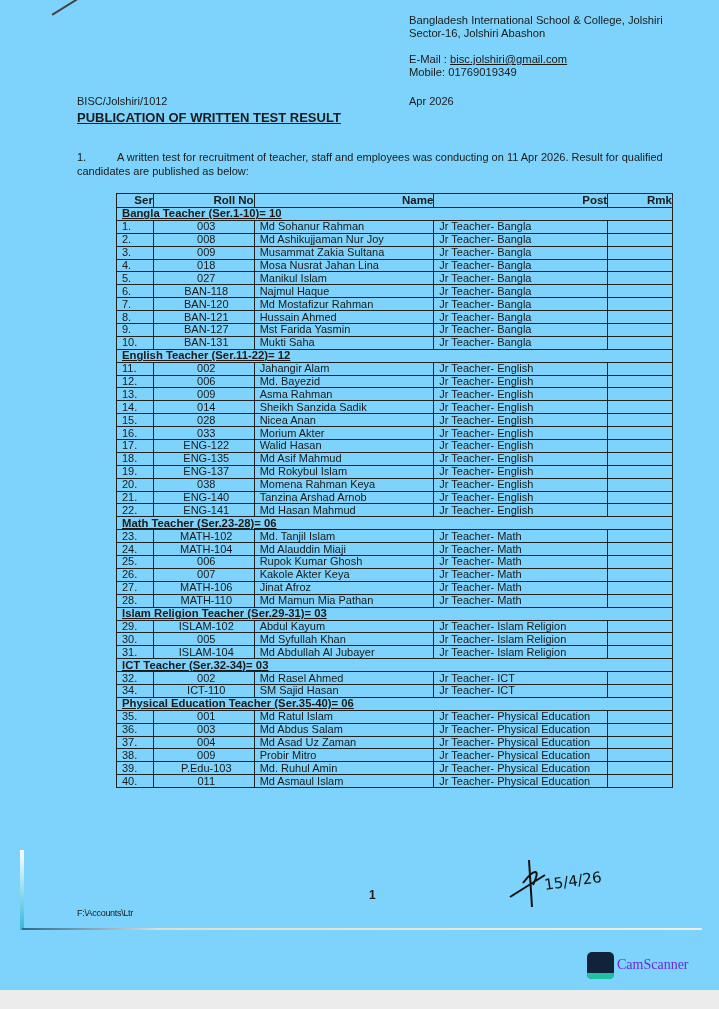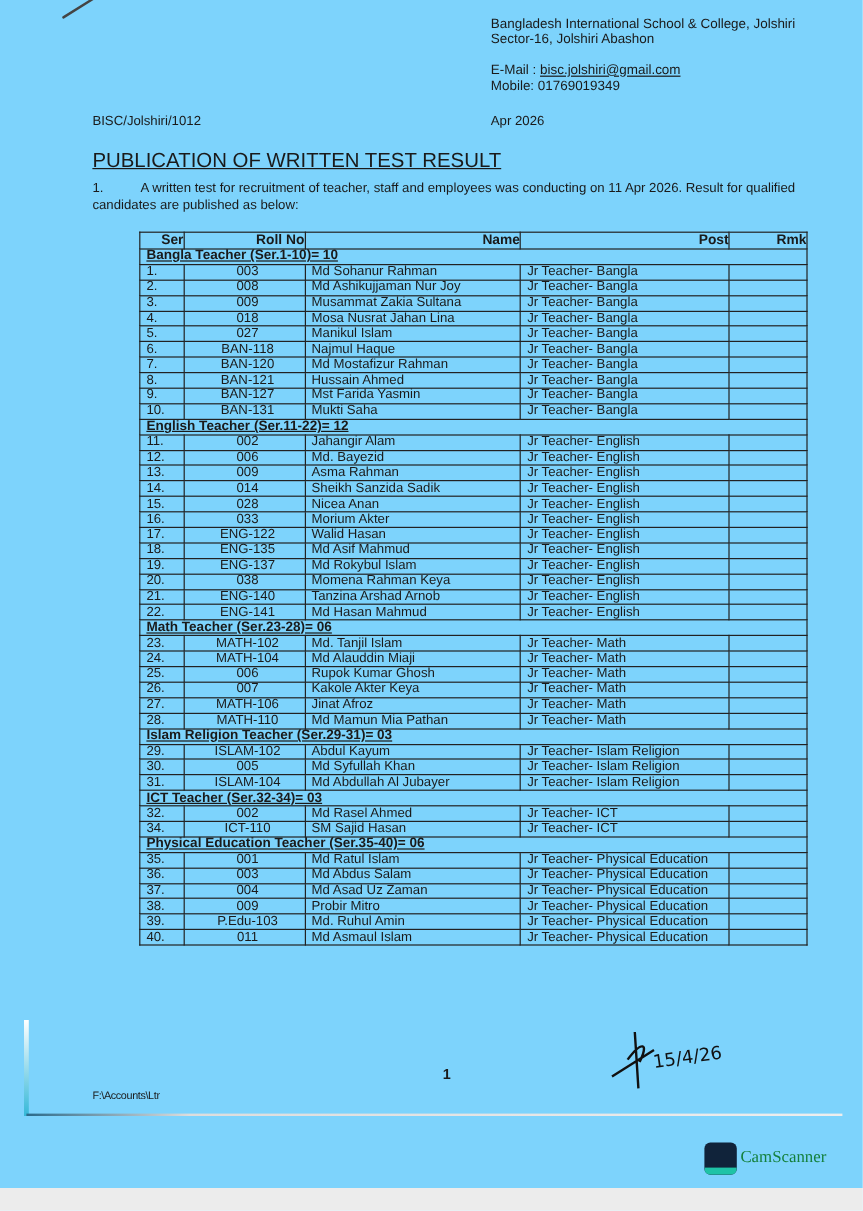--- a/index.html
+++ b/index.html
@@ -6,37 +6,37 @@
   body{width:719px;height:1009px;background:#fff;position:relative;overflow:hidden;font-family:"Liberation Sans",sans-serif;color:#1a1a1a;}
   .page{position:absolute;left:0;top:0;width:719px;height:990px;background:#7dd3fc;}
   .edge-left{position:absolute;left:20px;top:850px;width:4px;height:80px;background:linear-gradient(#fff,#35b8d8);}
   .edge-bottom{position:absolute;left:22px;top:928px;width:680px;height:2px;background:linear-gradient(90deg,#2a6a8a,#ddd 20%,#eee);}
   .pen-mark{position:absolute;left:52px;top:14px;width:40px;height:2px;background:#444;transform:rotate(-32deg);transform-origin:left center;border-radius:1px;}
   .letterhead{position:absolute;left:409px;top:14px;font-size:11.2px;line-height:13px;}
   .letterhead .gap{height:13px;}
   .email-link{text-decoration:underline;}
   .ref{position:absolute;left:77px;top:95px;font-size:11px;}
   .date{position:absolute;left:409px;top:95px;font-size:11px;}
-  .title{position:absolute;left:77px;top:124px;font-size:17px;font-weight:normal;text-decoration:underline;}
+  .title{position:absolute;left:77px;top:110px;font-size:13px;font-weight:bold;text-decoration:underline;}
   .para{position:absolute;left:77px;top:150px;width:630px;font-size:11px;line-height:14px;}
   .para .num{display:inline-block;width:40px;}
   table.res{position:absolute;left:116px;top:193px;width:557px;border-collapse:collapse;font-size:11px;}
   table.res td, table.res th{border:1px solid #222;padding:0 0 0 5px;height:11.9px;line-height:11px;white-space:nowrap;}
   table.res th{font-weight:bold;text-align:right;font-size:11.5px;height:13px;}
   col.c1{width:37px;} col.c2{width:101px;} col.c3{width:180px;} col.c4{width:174px;} col.c5{width:65px;}
   td.roll{text-align:center;padding:0;}
   tr.group td{font-weight:bold;font-size:11.3px;border-left:1px solid #222;border-right:1px solid #222;}
   tr.group span{text-decoration:underline;}
   .page-num{position:absolute;left:369px;top:888px;font-size:12px;font-weight:bold;}
   .filepath{position:absolute;left:77px;top:908px;font-size:9px;letter-spacing:-0.3px;}
   .signature{position:absolute;left:505px;top:855px;width:110px;height:55px;}
   .cs-badge{position:absolute;left:587px;top:952px;width:27px;height:27px;border-radius:5px;background:#10233a;overflow:hidden;}
   .cs-badge span{position:absolute;left:0;top:3px;width:27px;text-align:center;color:#fff;font-weight:bold;font-size:14px;padding-left:24px;}
   .cs-badge i{position:absolute;left:0;bottom:0;width:27px;height:6px;background:#1ec3a6;}
-  .cs-text{position:absolute;left:617px;top:957px;font-family:"Liberation Serif",serif;font-size:14px;color:#15803d;}
+  .cs-text{position:absolute;left:617px;top:957px;font-family:"Liberation Serif",serif;font-size:14px;color:#6d28d9;}
   .bottom-bar{position:absolute;left:0;top:990px;width:719px;height:19px;background:#ececec;}
 </style>
 </head>
 <body>
 
 <div class="page">
   <div class="pen-mark"></div>
   <div class="edge-left"></div>
   <div class="edge-bottom"></div>
 

